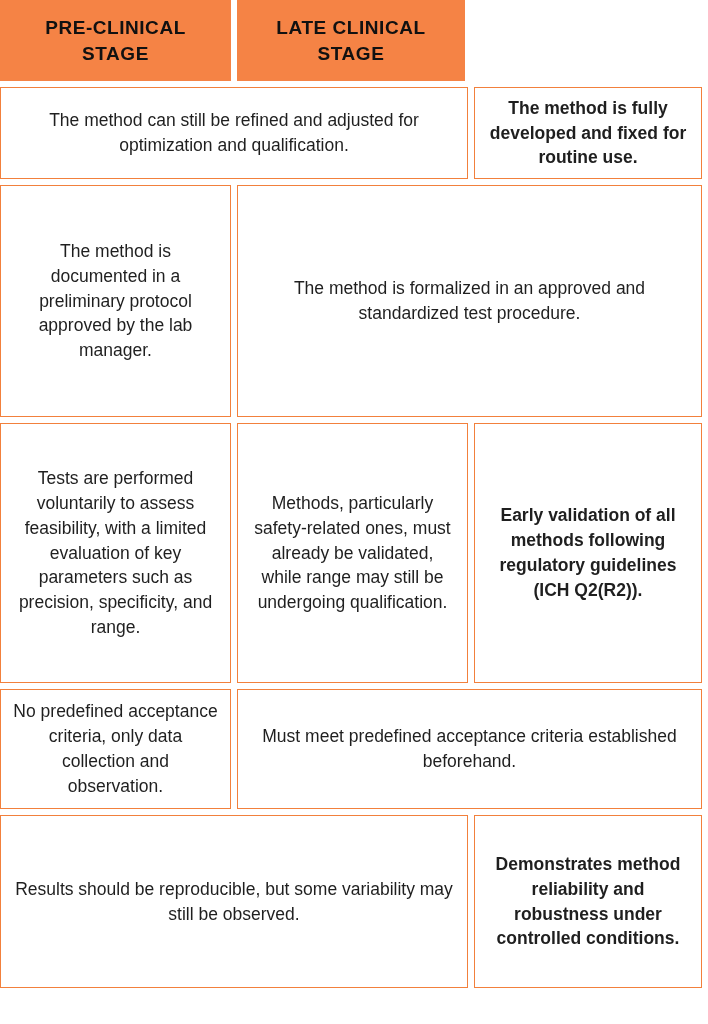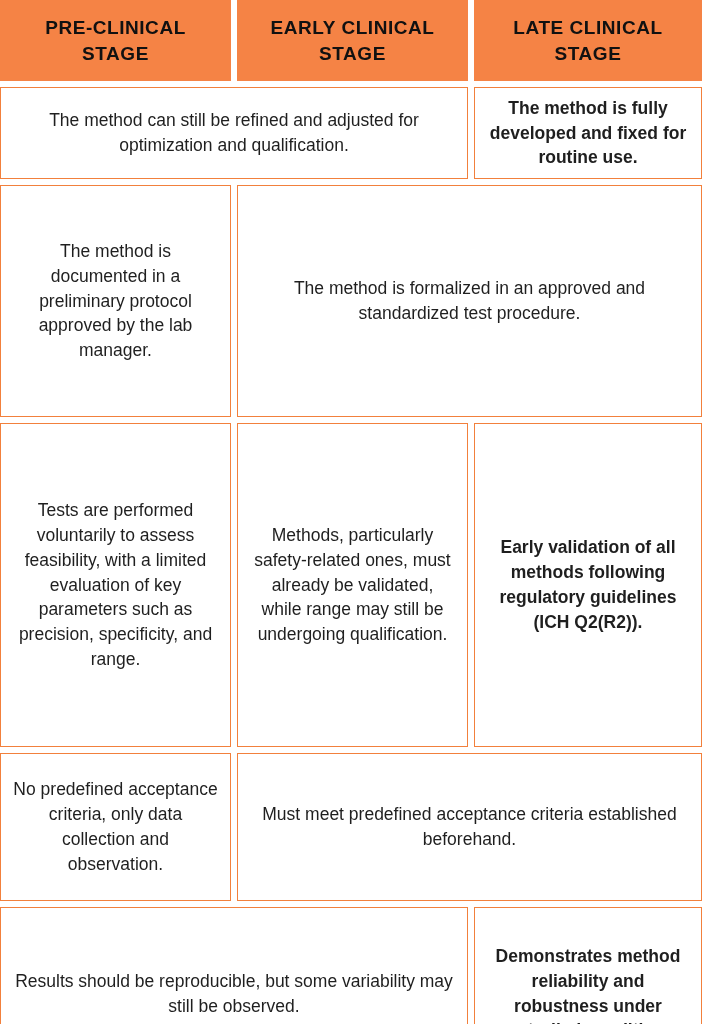--- a/index.html
+++ b/index.html
@@ -61,32 +61,31 @@
   
   .c1 { width: 231px; flex: 0 0 231px; }
   .c2 { width: 231px; flex: 0 0 231px; }
   .c3 { width: 228px; flex: 0 0 228px; font-weight: bold; }
   .span12 { width: 468px; flex: 0 0 468px; }
   .span23 { width: 465px; flex: 0 0 465px; }
 
   .h-header { height: 81px; }
   .h-r1 { height: 92px; }
   .h-r2 { height: 232px; }
-  .h-r3 { height: 324px; }
-  .h-r4 { height: 148px; }
+  .h-r3 { height: 260px; }
+  .h-r4 { height: 120px; }
   .h-r5 { height: 173px; }
 </style>
 </head>
 <body>
 
 <div class="table">
 
   <div class="row header-row h-header">
     <div class="cell c1">Pre-clinical stage</div>
-    <div class="cell c2">Early clinical stage</div>
     <div class="cell c3">Late clinical stage</div>
   </div>
 
   <div class="row h-r1">
     <div class="cell span12">The method can still be refined and adjusted for optimization and qualification.</div>
     <div class="cell c3">The method is fully developed and fixed for routine use.</div>
   </div>
 
   <div class="row h-r2">
     <div class="cell c1">The method is documented in a preliminary protocol approved by the lab manager.</div>

